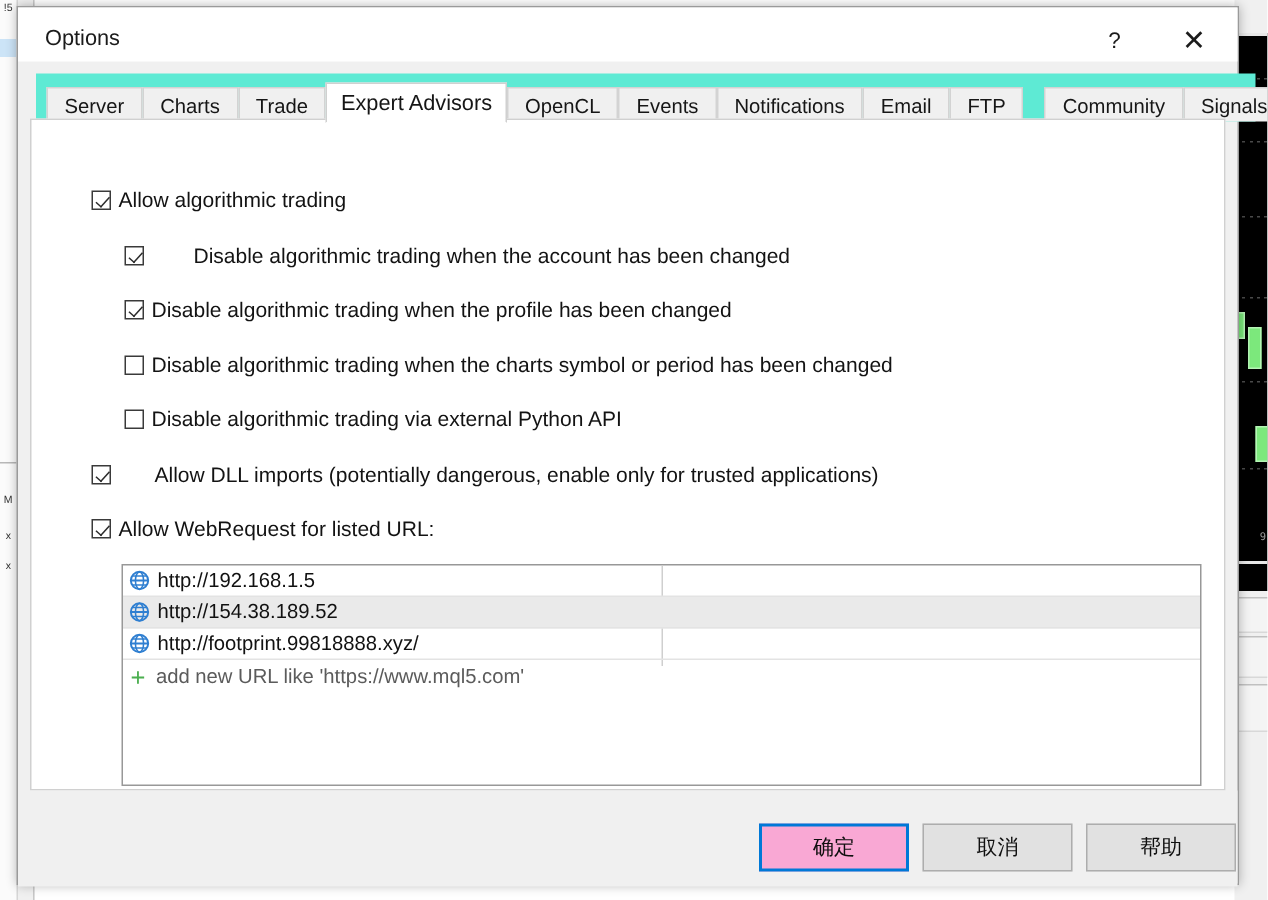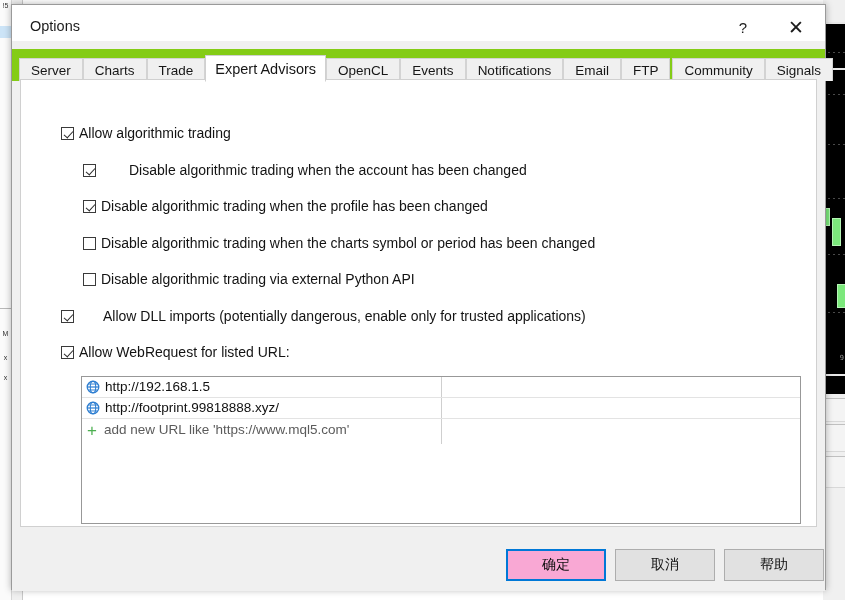--- a/index.html
+++ b/index.html
@@ -137,24 +137,24 @@
     justify-content: center;
     color: #1b1b1b;
     cursor: default;
   }
   #help-btn { right: 59px; font-size: 15px; }
   #close-btn { right: 6px; font-size: 19px; font-weight: 300; }
 
   
   .tabstrip {
     position: absolute;
-    left: 0; top: 44px;
+    left: 12px; top: 44px;
     width: 100%;
     height: 32px;
-    background: #84cc16;
+    background: #5eead4;
   }
   .tabs {
     position: absolute;
     left: 7px; top: 8px;
     display: flex;
     align-items: flex-end;
     height: 24px;
   }
   .tab {
     height: 23px;
@@ -163,21 +163,21 @@
     font-size: 13.5px;
     color: #161616;
     background: #f0f0f0;
     border: 1px solid #d3d3d3;
     border-bottom: none;
     margin-right: 0px;
     box-sizing: border-box;
     white-space: nowrap;
     cursor: default;
   }
-  .tab.sep { margin-left: 2px; }
+  .tab.sep { margin-left: 14px; }
   .tab.active {
     background: #ffffff;
     border: 1px solid #d0d0d0;
     border-bottom: 1px solid #ffffff;
     height: 27px;
     line-height: 27px;
     font-size: 14.5px;
     padding: 0 9px;
     position: relative;
     z-index: 3;
@@ -429,20 +429,32 @@
                 <svg class="globe" viewBox="0 0 16 16">
                   <circle cx="8" cy="8" r="6.6" fill="none" stroke="#2f7fd1" stroke-width="1.5"></circle>
                   <ellipse cx="8" cy="8" rx="3.1" ry="6.6" fill="none" stroke="#2f7fd1" stroke-width="1.2"></ellipse>
                   <line x1="1.4" y1="8" x2="14.6" y2="8" stroke="#2f7fd1" stroke-width="1.4"></line>
                   <line x1="2.7" y1="4.6" x2="13.3" y2="4.6" stroke="#2f7fd1" stroke-width="1.1"></line>
                   <line x1="2.7" y1="11.4" x2="13.3" y2="11.4" stroke="#2f7fd1" stroke-width="1.1"></line>
                 </svg>
               </span>
               <span class="url-text">http://192.168.1.5</span>
             </div>
+            <div class="url-row selected">
+              <span>
+                <svg class="globe" viewBox="0 0 16 16">
+                  <circle cx="8" cy="8" r="6.6" fill="none" stroke="#2f7fd1" stroke-width="1.5"></circle>
+                  <ellipse cx="8" cy="8" rx="3.1" ry="6.6" fill="none" stroke="#2f7fd1" stroke-width="1.2"></ellipse>
+                  <line x1="1.4" y1="8" x2="14.6" y2="8" stroke="#2f7fd1" stroke-width="1.4"></line>
+                  <line x1="2.7" y1="4.6" x2="13.3" y2="4.6" stroke="#2f7fd1" stroke-width="1.1"></line>
+                  <line x1="2.7" y1="11.4" x2="13.3" y2="11.4" stroke="#2f7fd1" stroke-width="1.1"></line>
+                </svg>
+              </span>
+              <span class="url-text">http://154.38.189.52</span>
+            </div>
             <div class="url-row">
               <span>
                 <svg class="globe" viewBox="0 0 16 16">
                   <circle cx="8" cy="8" r="6.6" fill="none" stroke="#2f7fd1" stroke-width="1.5"></circle>
                   <ellipse cx="8" cy="8" rx="3.1" ry="6.6" fill="none" stroke="#2f7fd1" stroke-width="1.2"></ellipse>
                   <line x1="1.4" y1="8" x2="14.6" y2="8" stroke="#2f7fd1" stroke-width="1.4"></line>
                   <line x1="2.7" y1="4.6" x2="13.3" y2="4.6" stroke="#2f7fd1" stroke-width="1.1"></line>
                   <line x1="2.7" y1="11.4" x2="13.3" y2="11.4" stroke="#2f7fd1" stroke-width="1.1"></line>
                 </svg>
               </span>

